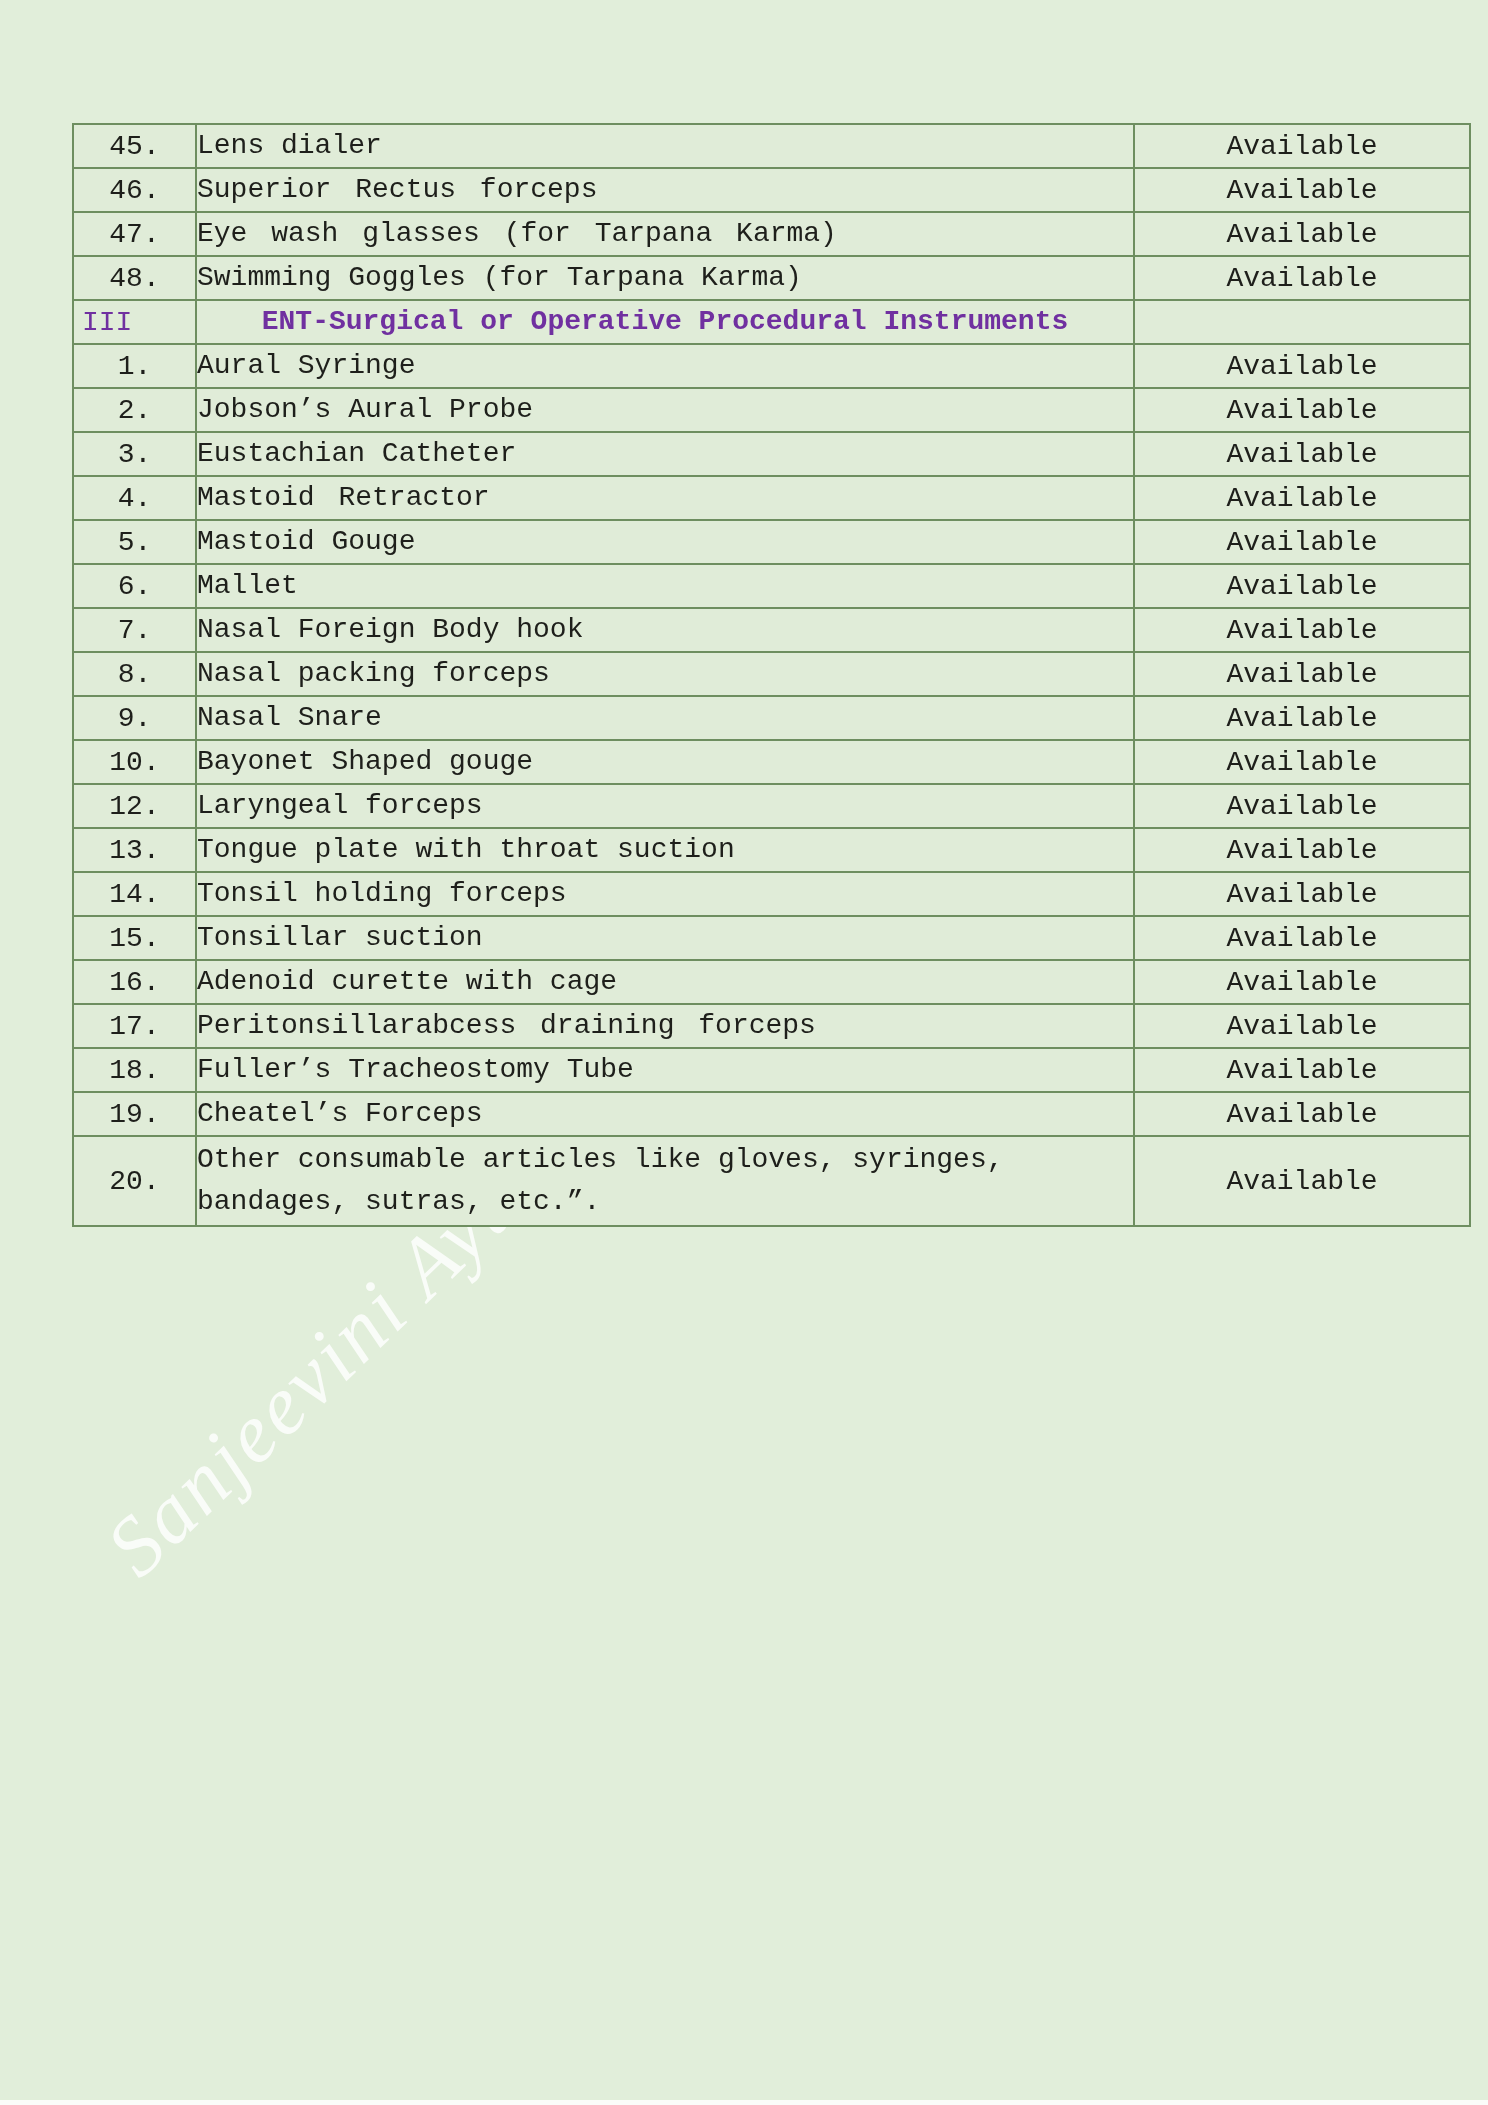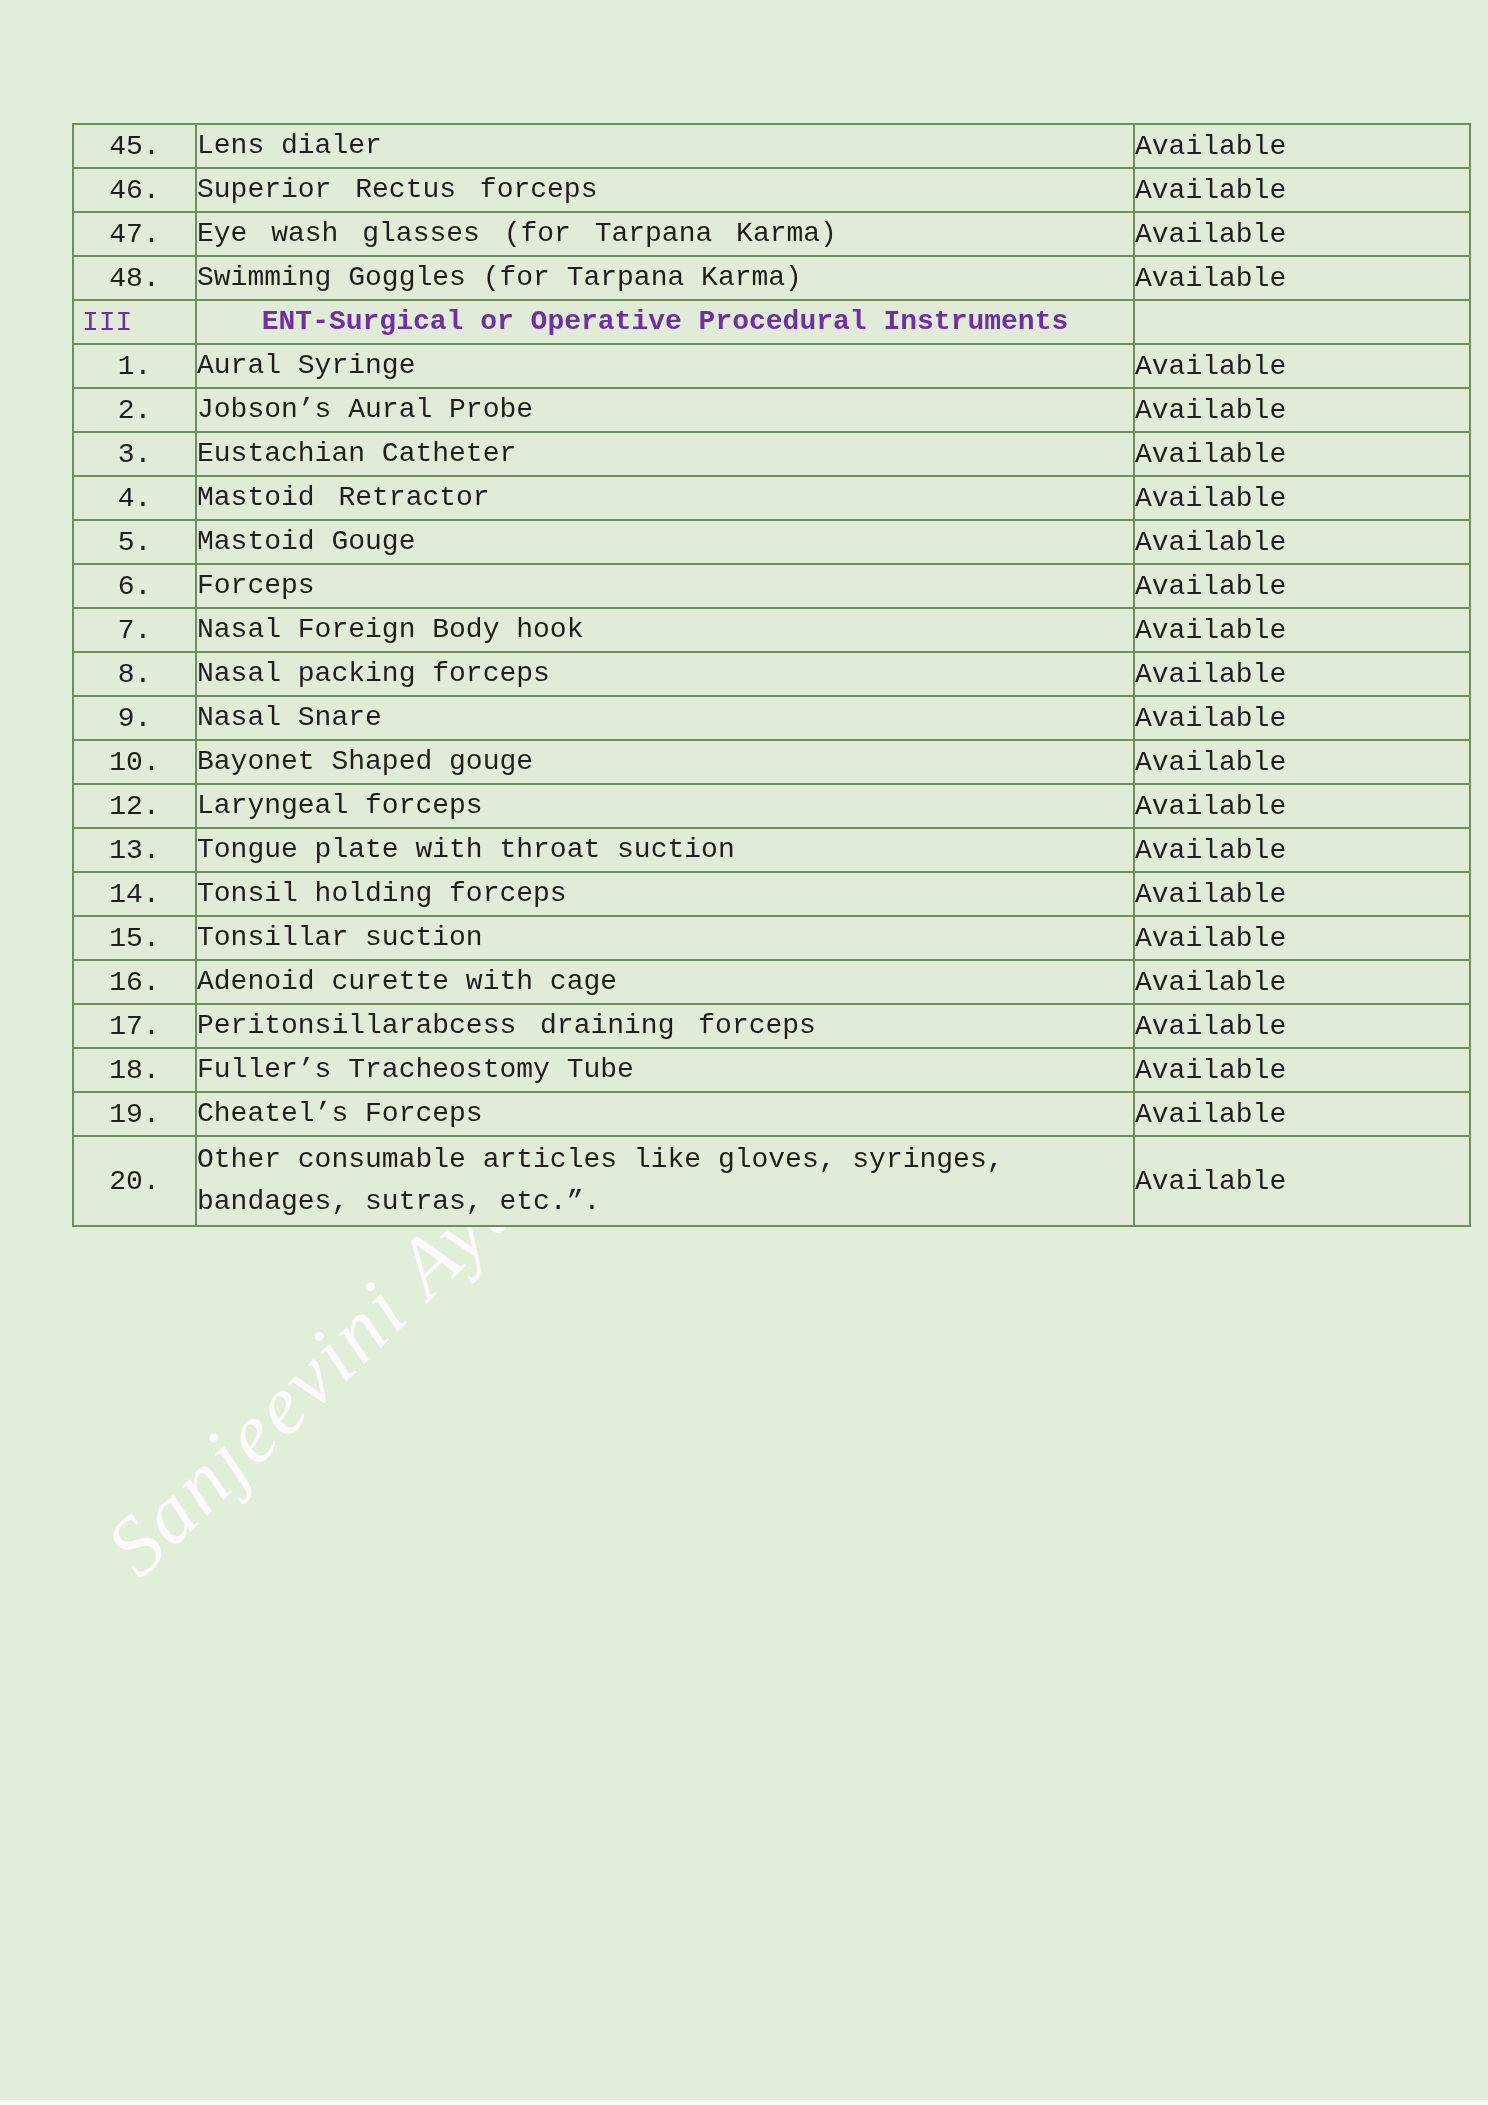--- a/index.html
+++ b/index.html
@@ -45,21 +45,21 @@
     border: 2px solid var(--border, #6e8e60);
     background: var(--cell-bg, #e0ecd8);
     vertical-align: middle;
     font-size: 28px;
     padding: 0;
   }
   .tbl tr { height: 44px; }
   .tbl tr.tall { height: 90px; padding-left: 20px; }
   .c-num  { text-align: center; padding-left: 26px; }
   .c-item { text-align: left; padding-left: 13px; padding-right: 12px; line-height: 1.5; }
-  .c-status { }
+  .c-status { text-align: center; }
   tr.section td { color: var(--section, #7030a0); }
   tr.section .c-item { text-align: center; font-weight: bold; border-radius: 9px; }
   tr.section .c-num  { text-align: left; padding-left: 8px; }
   tr.wide .c-item { word-spacing: 7px; }
   .bottom-edge {
     position: absolute;
     left: 0;
     bottom: 0;
     width: 100%;
     height: 5px;
@@ -125,21 +125,21 @@
     <td class="c-item">Mastoid Retractor</td>
     <td class="c-status">Available</td>
   </tr>
         <tr>
     <td class="c-num">5.</td>
     <td class="c-item">Mastoid Gouge</td>
     <td class="c-status">Available</td>
   </tr>
         <tr>
     <td class="c-num">6.</td>
-    <td class="c-item">Forceps</td>
+    <td class="c-item">Mallet</td>
     <td class="c-status">Available</td>
   </tr>
         <tr>
     <td class="c-num">7.</td>
     <td class="c-item">Nasal Foreign Body hook</td>
     <td class="c-status">Available</td>
   </tr>
         <tr>
     <td class="c-num">8.</td>
     <td class="c-item">Nasal packing forceps</td>

